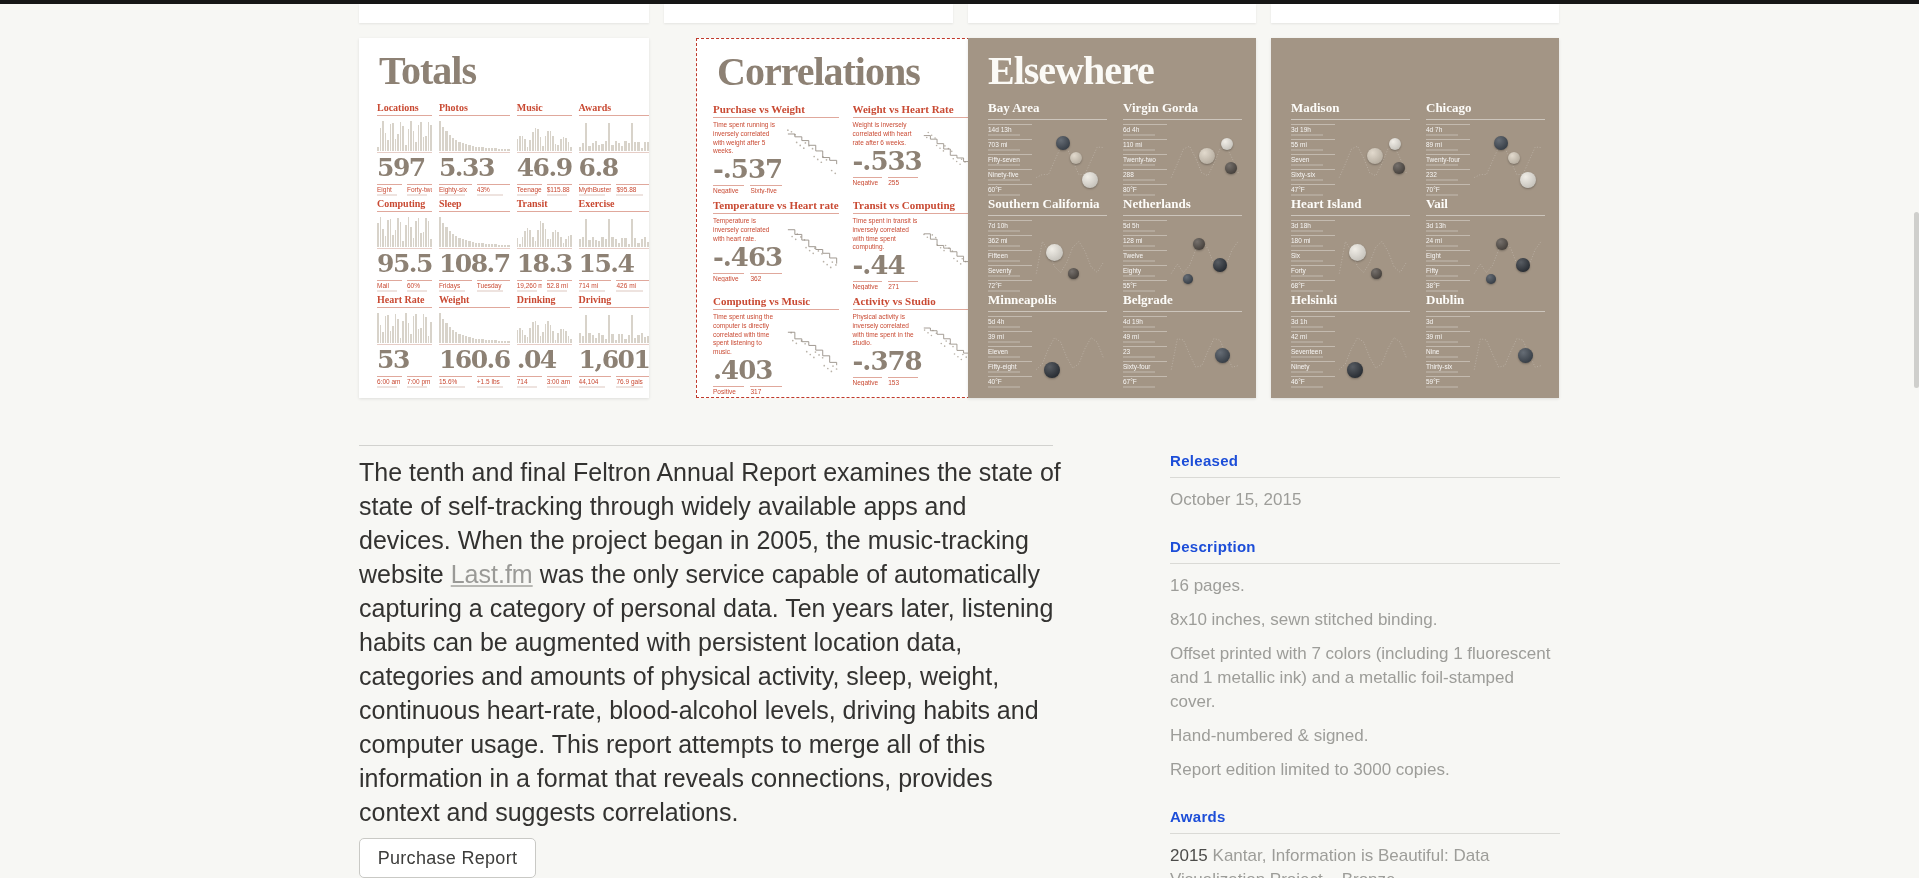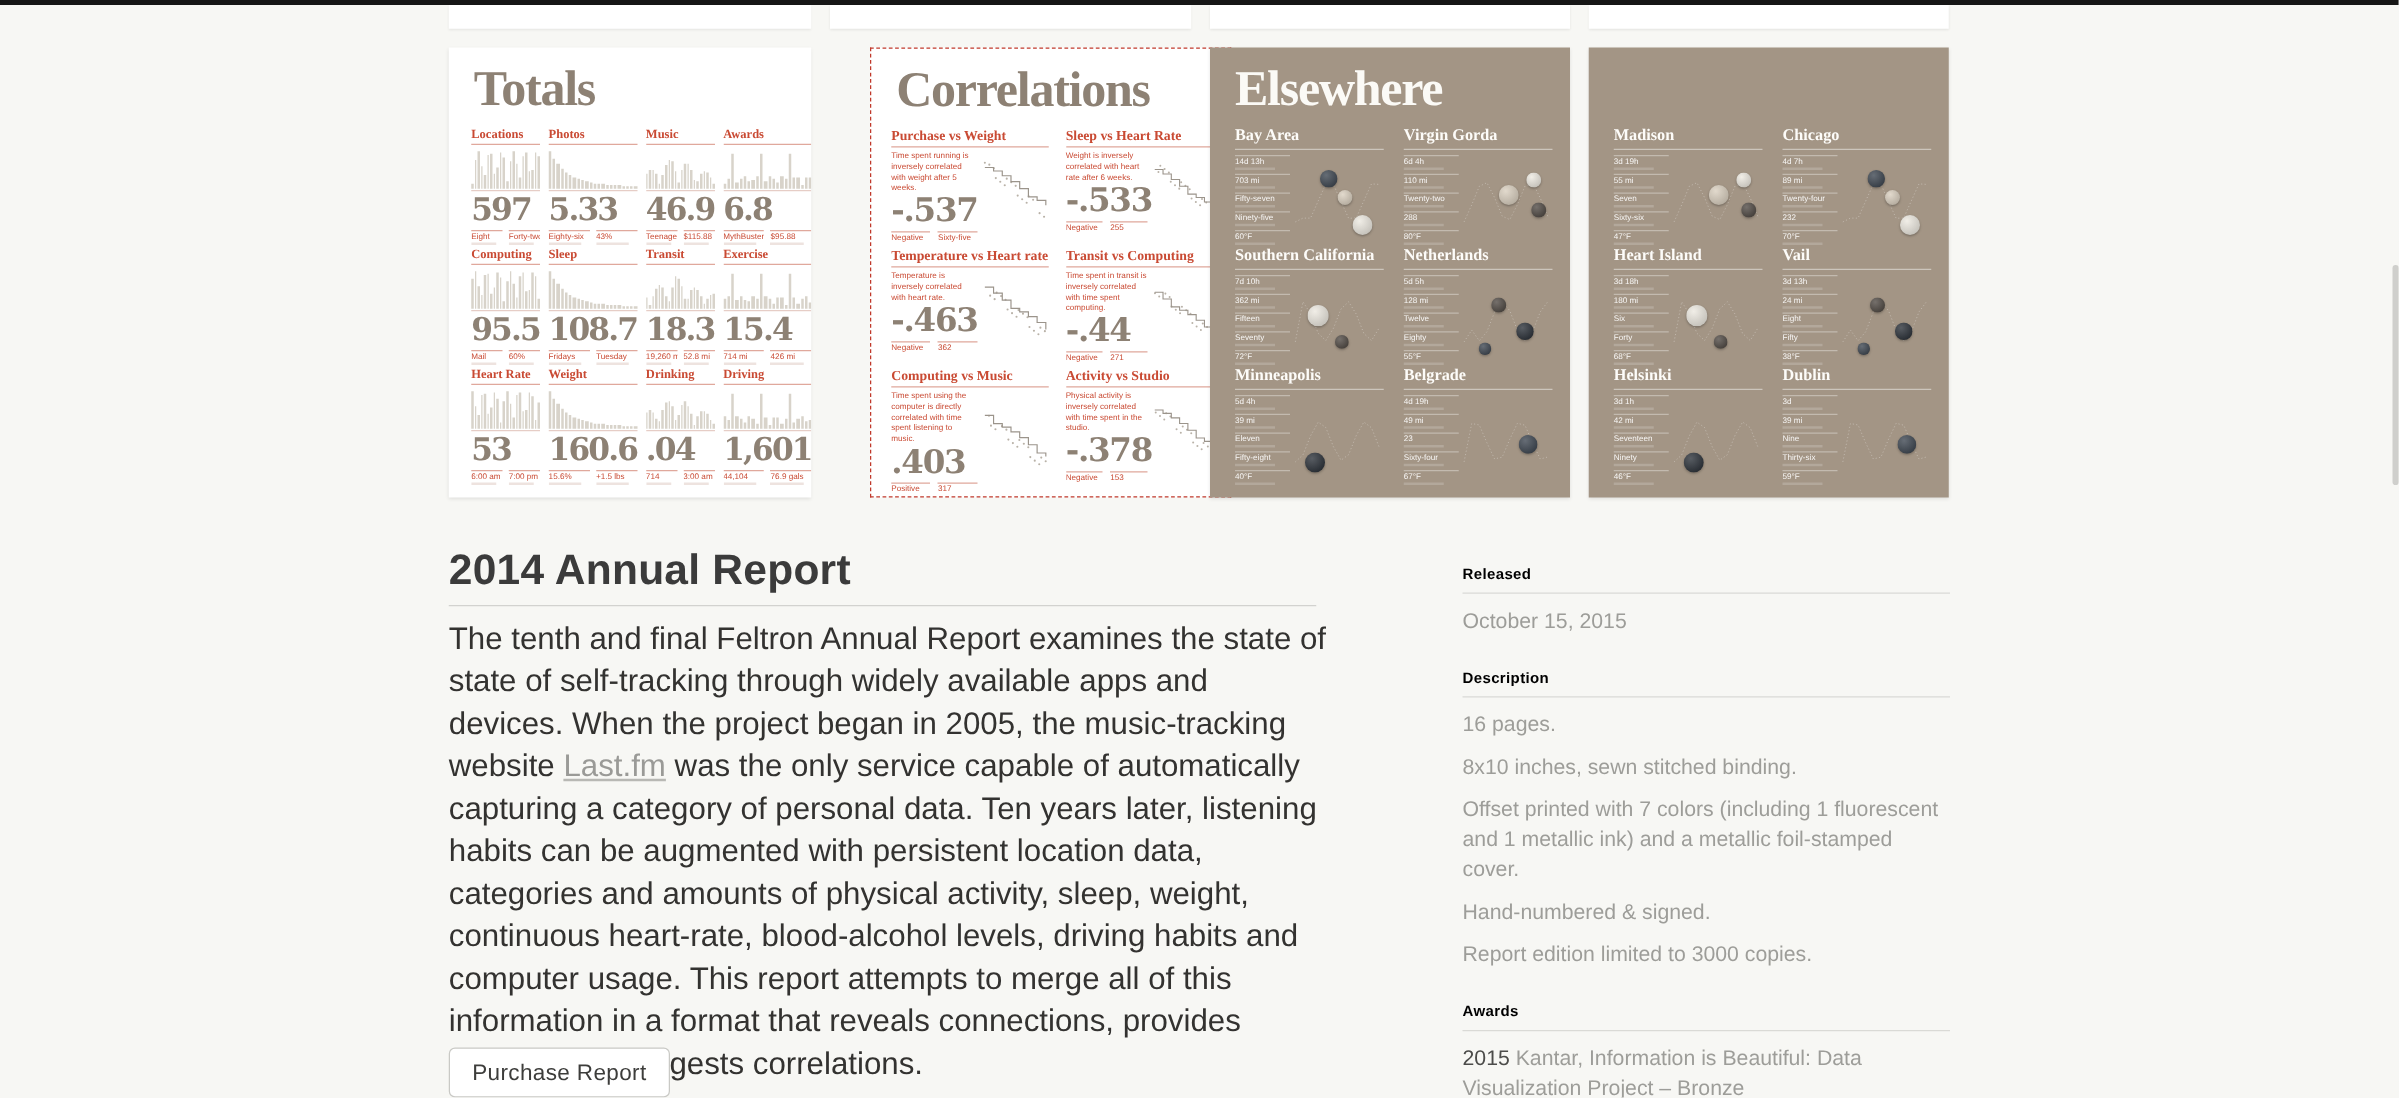--- a/index.html
+++ b/index.html
@@ -56,21 +56,21 @@
   .main-col{position:absolute;left:359px;top:437px;width:705px}
   .page-title{font-size:34px;line-height:39px;font-weight:700;letter-spacing:.2px;color:#3b3b3b;font-family:"Liberation Sans",sans-serif}
   .title-rule{border:none;border-top:1px solid #d2d2cf;margin:8px 0 0 0;width:694px}
   .body-text{margin-top:9px;font-family:Liberation Sans, sans-serif;font-size:25px;line-height:34px;color:#333230}
   .inline-link{color:#9a9a97;text-decoration:underline;text-decoration-color:#b8b8b4;cursor:pointer}
   .purchase{position:absolute;left:359px;top:838px;width:177px;height:40px;background:#fff;border:1px solid #c9c9c5;border-radius:5px;font-family:"Liberation Sans",sans-serif;font-size:18px;letter-spacing:.3px;color:#3d3d3b;cursor:pointer}
 
   
   .sidebar{position:absolute;left:1170px;top:452px;width:390px}
   .sb-section{margin-bottom:26px}
-  .sb-heading{font-size:12px;font-weight:700;letter-spacing:.3px;color:#000000}
+  .sb-heading{font-size:15px;font-weight:700;letter-spacing:.3px;color:#1d4ed8}
   .sb-rule{border:none;border-top:1px solid #dadad6;margin-top:8px}
   .sb-line{margin-top:10px;font-size:17px;line-height:24px;color:#9d9d99}
   .sb-prefix{color:#4c4c4a}
 
   .scroll-thumb{position:absolute;right:0;top:212px;width:5px;height:176px;background:#cfcfcc;border-radius:3px;cursor:pointer}
 </style>
 </head>
 <body>
 
 <div class="topbar"></div>
@@ -501,21 +501,21 @@
               <circle cx="9.6" cy="8.7" r="0.9" fill="#b9b2a8"></circle>
               <circle cx="18.9" cy="23.1" r="0.9" fill="#b9b2a8"></circle>
               <circle cx="28.2" cy="23.6" r="0.9" fill="#b9b2a8"></circle>
               <circle cx="37.5" cy="38.0" r="0.9" fill="#b9b2a8"></circle>
               <path d="M2 8 H9.4 V11 H16.8 V15 H24.2 V20 H31.6 V26 H39.0 V33 H46.4 V36 H53.8 V40" fill="none" stroke="#9b948b" stroke-width="1"></path>
             </svg>
           </div>
         </div>
       </div>
       <div class="ccell">
-        <div class="clabel">Sleep vs Heart Rate</div>
+        <div class="clabel">Weight vs Heart Rate</div>
         <div class="cbody">
           <div class="cleft">
             <div class="cdesc">Weight is inversely correlated with heart rate after 6 weeks.</div>
             <div class="cvalue">-.533</div>
             <div class="csubs">
               <div class="csub">Negative</div>
               <div class="csub">255</div>
             </div>
           </div>
           <div class="cchart">
@@ -915,21 +915,20 @@
               <path d="M2 58 L8.6 24.7 L15.2 26.0 L21.8 41.4 L28.4 55.4 L35.0 53.9 L41.6 38.4 L48.2 24.5 L54.8 26.2 L61.4 41.7 L68.0 55.5 L74.6 53.7" fill="none" stroke="rgba(255,255,255,.38)" stroke-width="0.7" stroke-dasharray="1,2"></path>
             </svg>
             <div class="ecircle" style="left: 48px; top: 32px; height: 15px; width: 15px; background-color: rgb(51, 60, 71);"></div>
           </div>
         </div>
       </div>
     </div>
 </section>
 
 <main class="main-col">
-  <h1 class="page-title">2014 Annual Report</h1>
   <hr class="title-rule">
   <p class="body-text"><span>The tenth and final Feltron Annual Report examines the state of state of self-tracking through widely available apps and devices. When the project began in 2005, the music-tracking website </span><a class="inline-link">Last.fm</a><span> was the only service capable of automatically capturing a category of personal data. Ten years later, listening habits can be augmented with persistent location data, categories and amounts of physical activity, sleep, weight, continuous heart-rate, blood-alcohol levels, driving habits and computer usage. This report attempts to merge all of this information in a format that reveals connections, provides context and suggests correlations.</span></p>
 </main>
 
 <button class="purchase">Purchase Report</button>
 
 <aside class="sidebar" id="sidebar">
     <section class="sb-section">
       <h3 class="sb-heading">Released</h3>
       <hr class="sb-rule">

